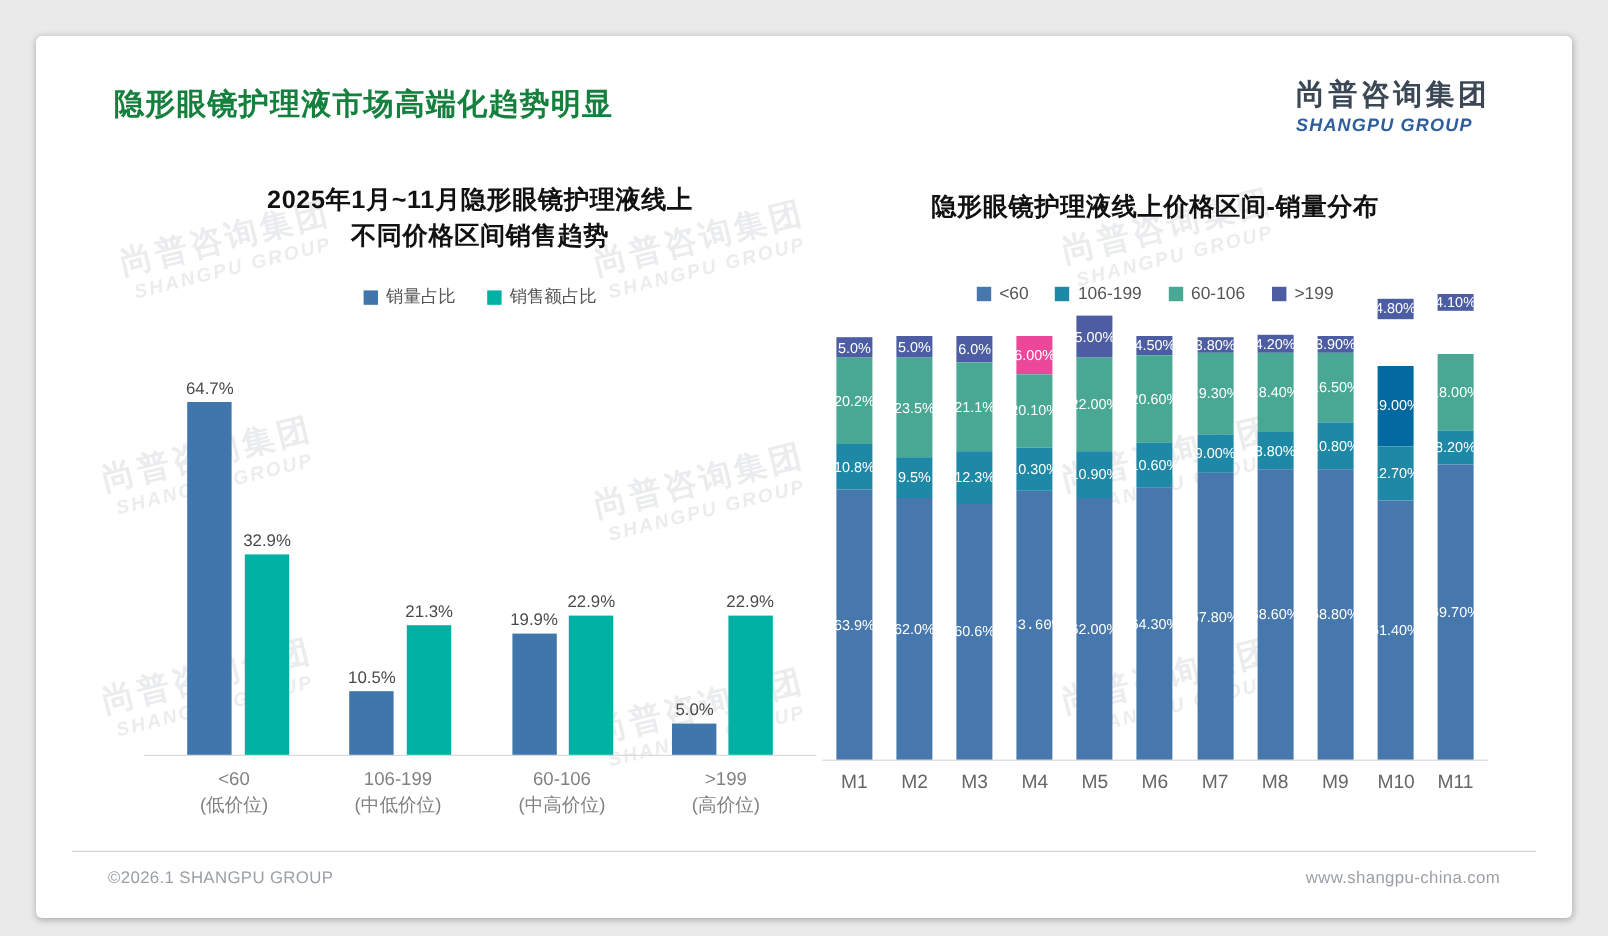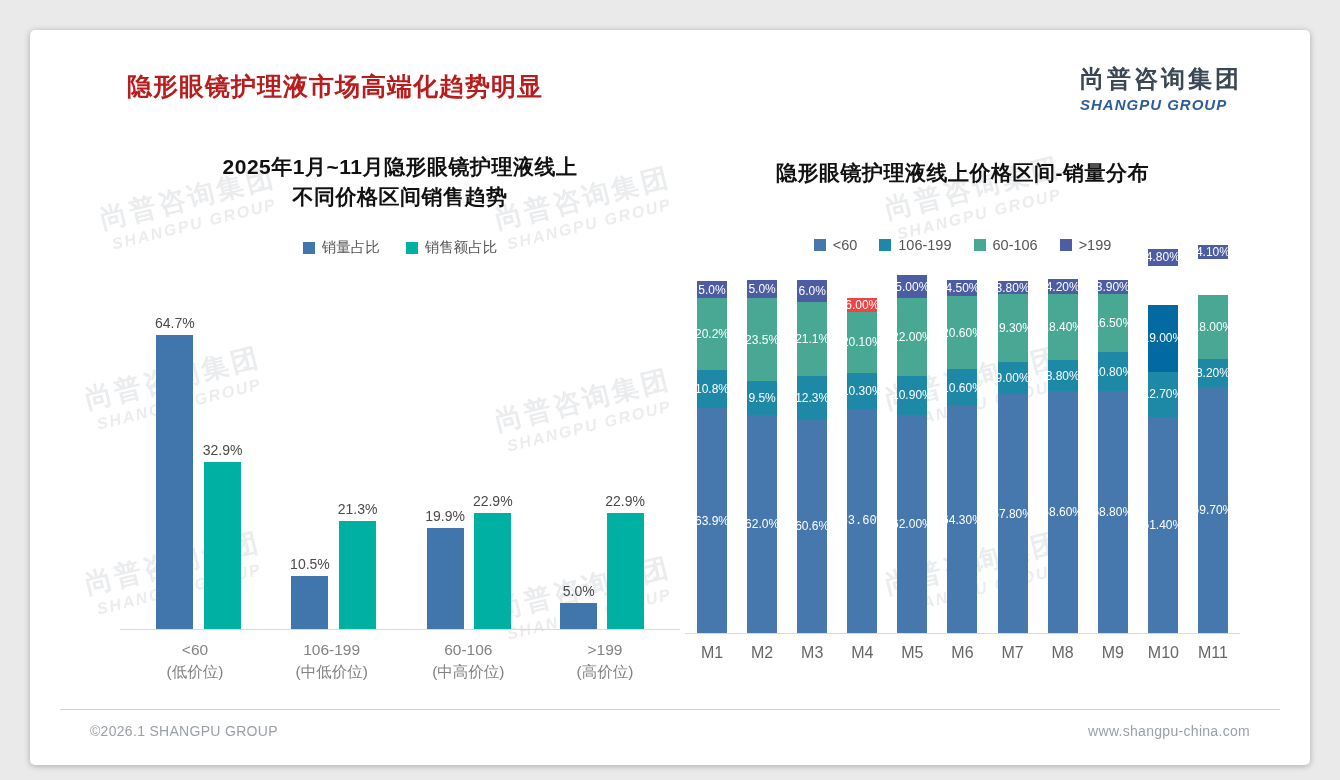--- a/index.html
+++ b/index.html
@@ -17,21 +17,21 @@
     overflow:hidden;
   }
   .wm-layer { position:absolute; inset:0; z-index:0; pointer-events:none; }
   .wm { position:absolute; transform:rotate(-14deg); text-align:center; white-space:nowrap; }
   .wm1 { font-size:27px; font-weight:700; letter-spacing:3px; color:rgba(125,137,150,0.16); }
   .wm2 { font-size:16px; font-weight:700; font-style:italic; letter-spacing:2px; color:rgba(125,137,150,0.16); }
   .content { position:relative; z-index:1; width:100%; height:100%; }
 
   .main-title {
     position:absolute; left:65px; top:40px;
-    font-size:25px; font-weight:800; color:#b91c1c; letter-spacing:1px;margin-left:32px;
+    font-size:25px; font-weight:800; color:#15803d; letter-spacing:1px;
   }
   .logo { position:absolute; right:68px; top:33px; text-align:left; }
   .logo-cn { font-size:24px; font-weight:800; color:#3b4754; letter-spacing:3px; }
   .logo-en { font-size:15px; font-weight:700; font-style:italic; color:#2e5d9b; letter-spacing:1px; margin-top:1px; }
 
   .chart { position:absolute; top:118px; }
   .chart-left  { left:90px;  width:560px; }
   .chart-right { left:655px; width:555px; }
 
   .chart-title {
@@ -266,35 +266,35 @@
               <span class="seg-label">21.1%</span>
             </div>
             <div class="seg" style="height: 43.4px; background: rgb(30, 137, 166);">
               <span class="seg-label">12.3%</span>
             </div>
             <div class="seg" style="height: 213.9px; background: rgb(70, 120, 173);">
               <span class="seg-label">60.6%</span>
             </div>
           </div>
           <div class="stack-col">
-            <div class="seg" style="height: 14px; background: #ef4444;">
+            <div class="seg" style="height: 32px; background: #ec4899;">
               <span class="seg-label">6.00%</span>
             </div>
             <div class="seg" style="height: 61px; background: rgb(72, 168, 147);">
               <span class="seg-label">20.10%</span>
             </div>
             <div class="seg" style="height: 36.4px; background: rgb(30, 137, 166);">
               <span class="seg-label">10.30%</span>
             </div>
             <div class="seg" style="height: 224.5px; background: rgb(70, 120, 173); font-family: Liberation Mono, monospace;">
               <span class="seg-label">63.60%</span>
             </div>
           </div>
           <div class="stack-col">
-            <div class="seg" style="height: 23px; background: rgb(77, 93, 163);">
+            <div class="seg" style="height: 35px; background: rgb(77, 93, 163);">
               <span class="seg-label">5.00%</span>
             </div>
             <div class="seg" style="height: 77.7px; background: rgb(72, 168, 147);">
               <span class="seg-label">22.00%</span>
             </div>
             <div class="seg" style="height: 38.5px; background: rgb(30, 137, 166);">
               <span class="seg-label">10.90%</span>
             </div>
             <div class="seg" style="height: 218.9px; background: rgb(70, 120, 173);">
               <span class="seg-label">62.00%</span>

